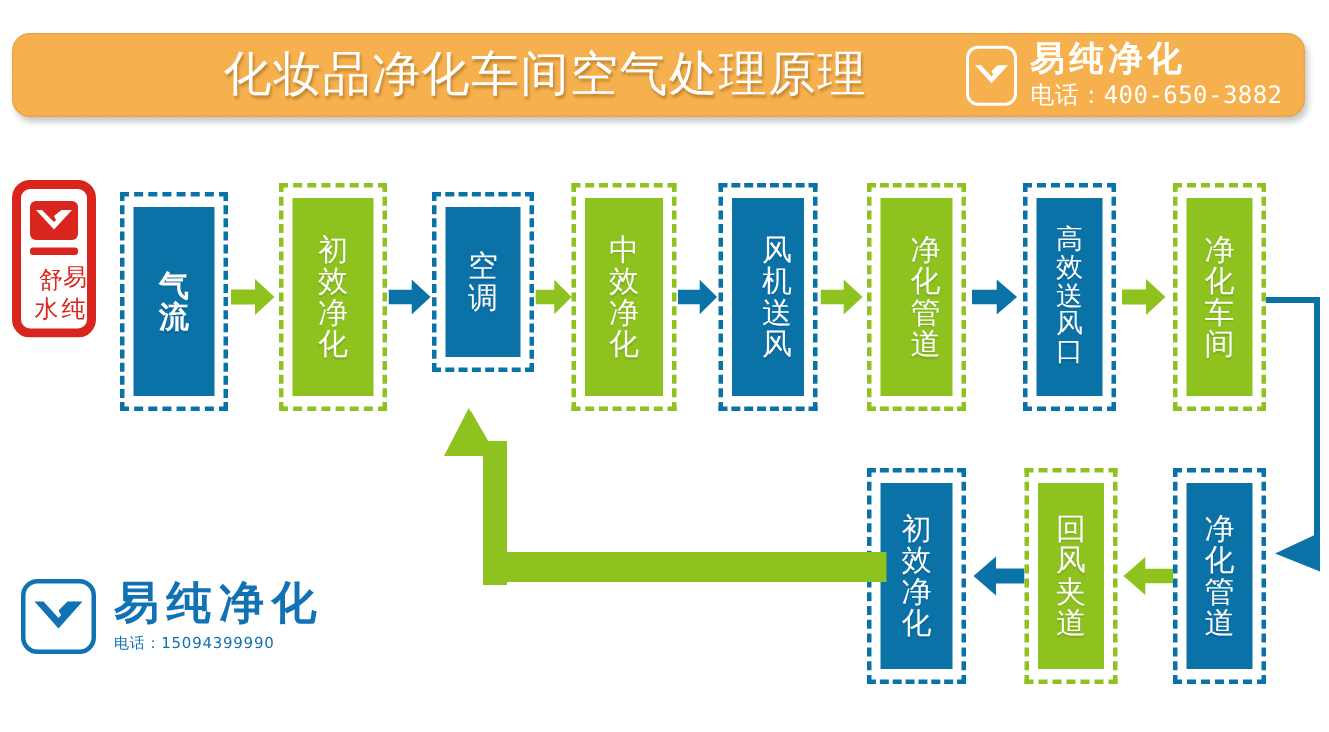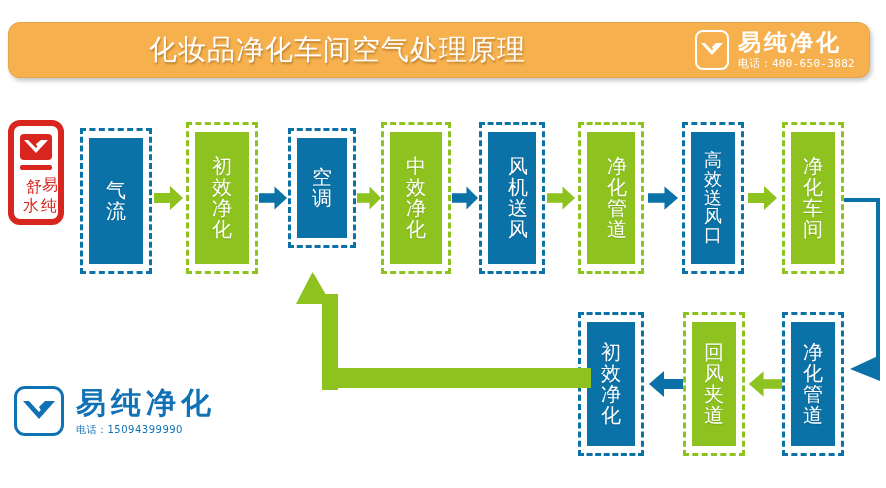--- a/index.html
+++ b/index.html
@@ -17,21 +17,21 @@
     position:absolute;left:8px;top:22px;width:862px;height:56px;
     background:#f6b14e;
     border:1px dotted #d89a3e;
     border-radius:12px;
     box-shadow:2px 3px 4px rgba(0,0,0,.22);
     box-sizing:border-box;
   }
   .header-title{
     position:absolute;left:140px;top:50%;transform:translateY(-50%);
     color:#ffffff;
-    font-size:28px;
+    font-size:32px;
     letter-spacing:1px;
     white-space:nowrap;
     text-shadow:1px 2px 2px rgba(120,70,10,.45);
     font-weight:500;
   }
   .header-logo{
     position:absolute;right:14px;top:50%;transform:translateY(-50%);
     display:flex;align-items:center;gap:9px;
   }
   .logo-mark{
@@ -39,21 +39,21 @@
     display:flex;align-items:center;justify-content:center;
     box-sizing:border-box;
   }
   .logo-mark svg{display:block;}
   .logo-text{display:flex;flex-direction:column;align-items:flex-start;line-height:1;}
   .logo-name{
     color:#ffffff;font-size:23px;font-weight:bold;letter-spacing:3px;
     white-space:nowrap;
   }
   .logo-phone{
-    color:#ffffff;font-size:11px;margin-top:4px;letter-spacing:.3px;
+    color:#ffffff;font-size:16px;margin-top:4px;letter-spacing:.3px;
     white-space:nowrap;font-family:"DejaVu Sans Mono","Liberation Mono",monospace;
   }
 
   
   .seal{position:absolute;left:8px;top:120px;width:56px;height:105px;}
 
   
   .brand-bottom{
     position:absolute;left:14px;top:386px;
     display:flex;align-items:center;gap:12px;
@@ -131,21 +131,21 @@
       <g fill="#ffffff" font-size="15" font-family="DejaVu Sans, sans-serif" text-anchor="middle">
         <text x="19" y="72" fill="#ffffff" stroke="#d8251e" stroke-width="0">舒</text>
       </g>
       <text x="18" y="72" font-size="16" fill="#d8251e" font-family="DejaVu Sans, sans-serif">舒</text>
       <text x="34" y="70" font-size="16" fill="#d8251e" font-family="DejaVu Sans, sans-serif">易</text>
       <text x="15" y="91" font-size="16" fill="#d8251e" font-family="DejaVu Sans, sans-serif">水</text>
       <text x="33" y="91" font-size="16" fill="#d8251e" font-family="DejaVu Sans, sans-serif">纯</text>
     </svg>
   </div>
 
-  <div class="node" style="left:80px;top:128px;width:72px;height:146px;">
+  <div class="node" style="left:80px;top:128px;width:72px;height:146px;font-weight:bold;">
     <div class="dash"></div>
     <div class="fill">
       <div class="label">气流</div>
     </div>
   </div>
 
   <div class="node green" style="left:186px;top:122px;width:72px;height:152px;">
     <div class="dash"></div>
     <div class="fill">
       <div class="label">初效净化</div>

